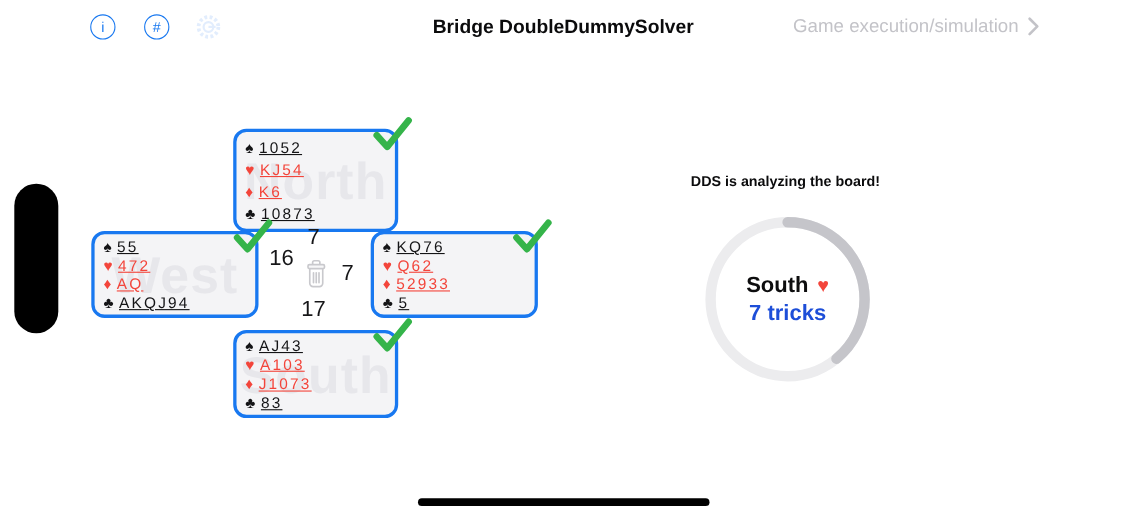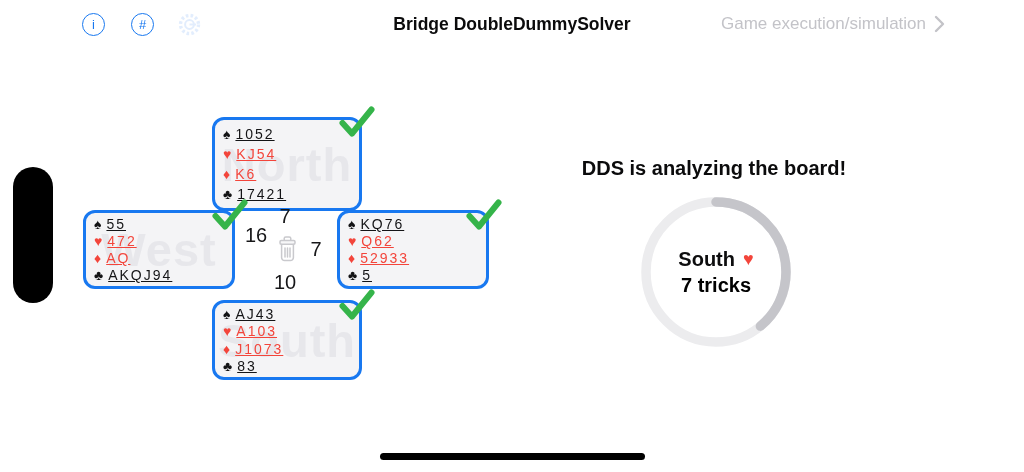--- a/index.html
+++ b/index.html
@@ -114,39 +114,39 @@
     transform:translate(-50%,-50%);
     width:24px; height:28px;
     display:flex; align-items:center; justify-content:center;
   }
 
   
   .status-title{
     position:absolute; left:714px; top:157px;
     transform:translateX(-50%);
     white-space:nowrap;
-    font-size:20px; font-weight:700; color:#0b0b0c;
+    font-size:13px; font-weight:700; color:#0b0b0c;
   }
   .ring{ position:absolute; left:636px; top:192px; width:160px; height:160px; }
   .ring-label{
     position:absolute; left:636px; top:192px;
     width:160px; height:160px;
     display:flex; flex-direction:column;
     align-items:center; justify-content:center;
     gap:3px;
   }
   .ring-line1{
     display:flex; align-items:center;
     font-size:20px; font-weight:600; color:#0d0d0e;
   }
   .ring-line1 .trump{
     color:var(--suit-red);
     font-size:18px; margin-left:8px;
   }
-  .ring-line2{ font-size:20px; font-weight:600; color:#000000; }
+  .ring-line2{ font-size:20px; font-weight:600; color:#1d4ed8; }
 </style>
 </head>
 <body>
 
 <div class="icon-btn info">
   <span>i</span>
 </div>
 <div class="icon-btn hash">
   <span>#</span>
 </div>
@@ -178,21 +178,21 @@
     <div class="row red">
       <span class="suit">♥</span>
       <span class="cards">KJ54</span>
     </div>
     <div class="row red">
       <span class="suit">♦</span>
       <span class="cards">K6</span>
     </div>
     <div class="row black">
       <span class="suit">♣</span>
-      <span class="cards">17421</span>
+      <span class="cards">10873</span>
     </div>
   </div>
   <svg class="check" viewBox="0 0 36 32">
       <path d="M3.5 17 L13 27.5 L32.5 3.5"></path>
     </svg>
 </div>
 
 <div class="hand" style="left:83px;top:210px;width:152px;height:79px">
   <div class="card">
     <div class="watermark">West</div>
@@ -263,21 +263,21 @@
     </div>
   </div>
   <svg class="check" viewBox="0 0 36 32">
       <path d="M3.5 17 L13 27.5 L32.5 3.5"></path>
     </svg>
 </div>
 
 <div class="hcp" style="left:285px;top:216px">7</div>
 <div class="hcp" style="left:256px;top:235px">16</div>
 <div class="hcp" style="left:316px;top:249px">7</div>
-<div class="hcp" style="left:285px;top:282px">10</div>
+<div class="hcp" style="left:285px;top:282px">17</div>
 
 <div class="trash-btn">
   <svg width="21" height="26" viewBox="0 0 21 26" fill="none" stroke="#c9c9cd" stroke-width="1.5" stroke-linecap="round">
     <rect x="7.2" y="1" width="6.6" height="4.2" rx="1.6"></rect>
     <rect x="3" y="4.6" width="15" height="3.6" rx="1.2" fill="#f7f7f8"></rect>
     <path d="M4.6 8.4 V21.6 a3 3 0 0 0 3 3 h5.8 a3 3 0 0 0 3-3 V8.4"></path>
     <line x1="8" y1="12" x2="8" y2="21"></line>
     <line x1="10.5" y1="12" x2="10.5" y2="21"></line>
     <line x1="13" y1="12" x2="13" y2="21"></line>
   </svg>

